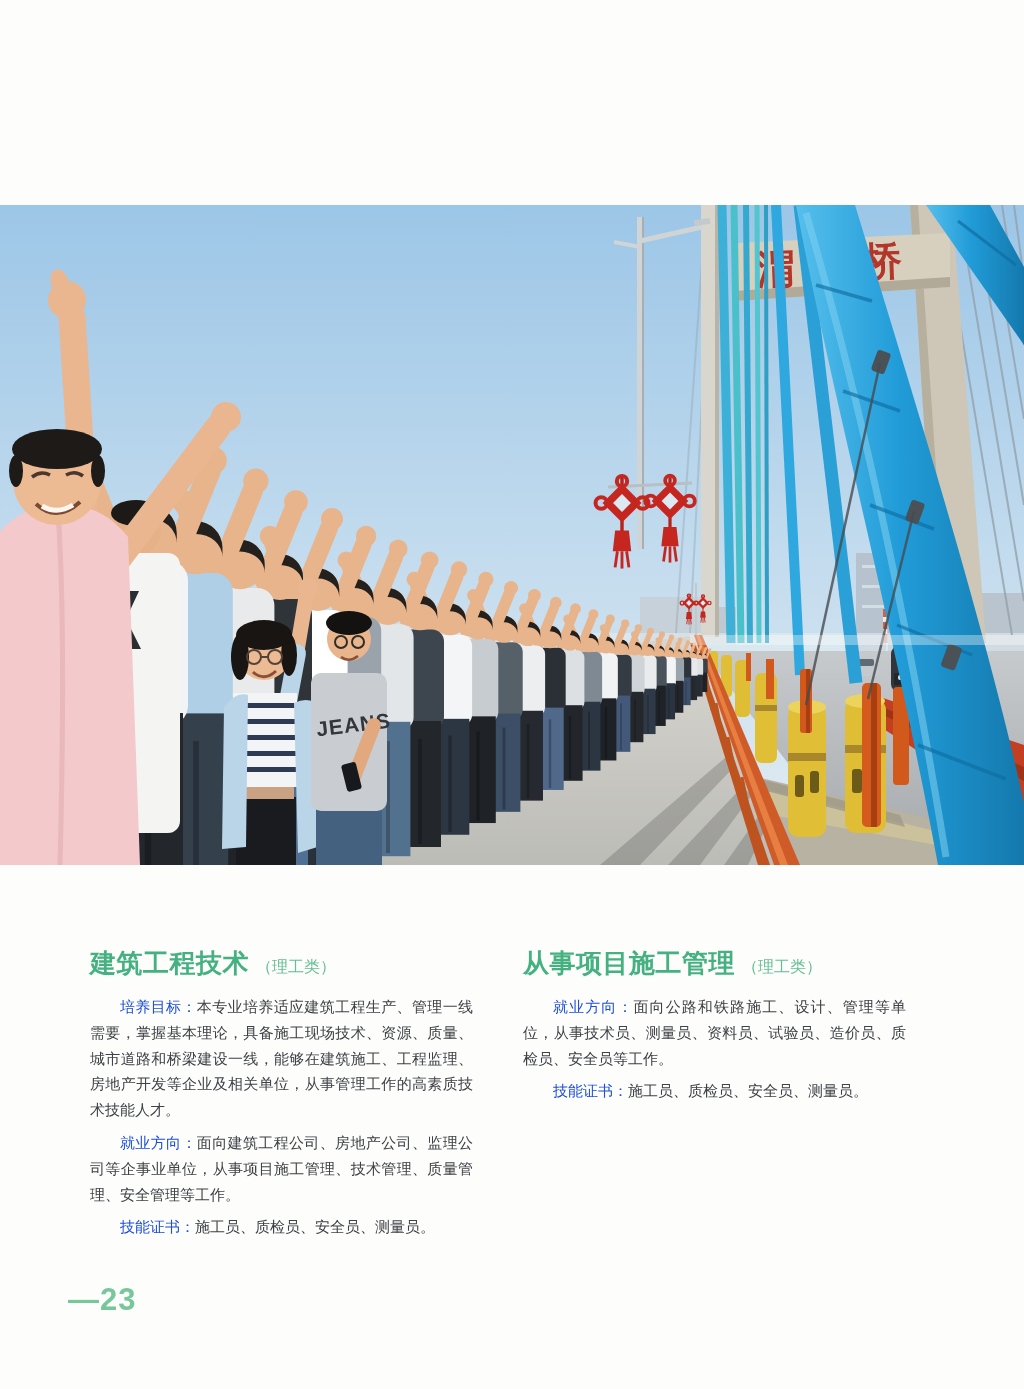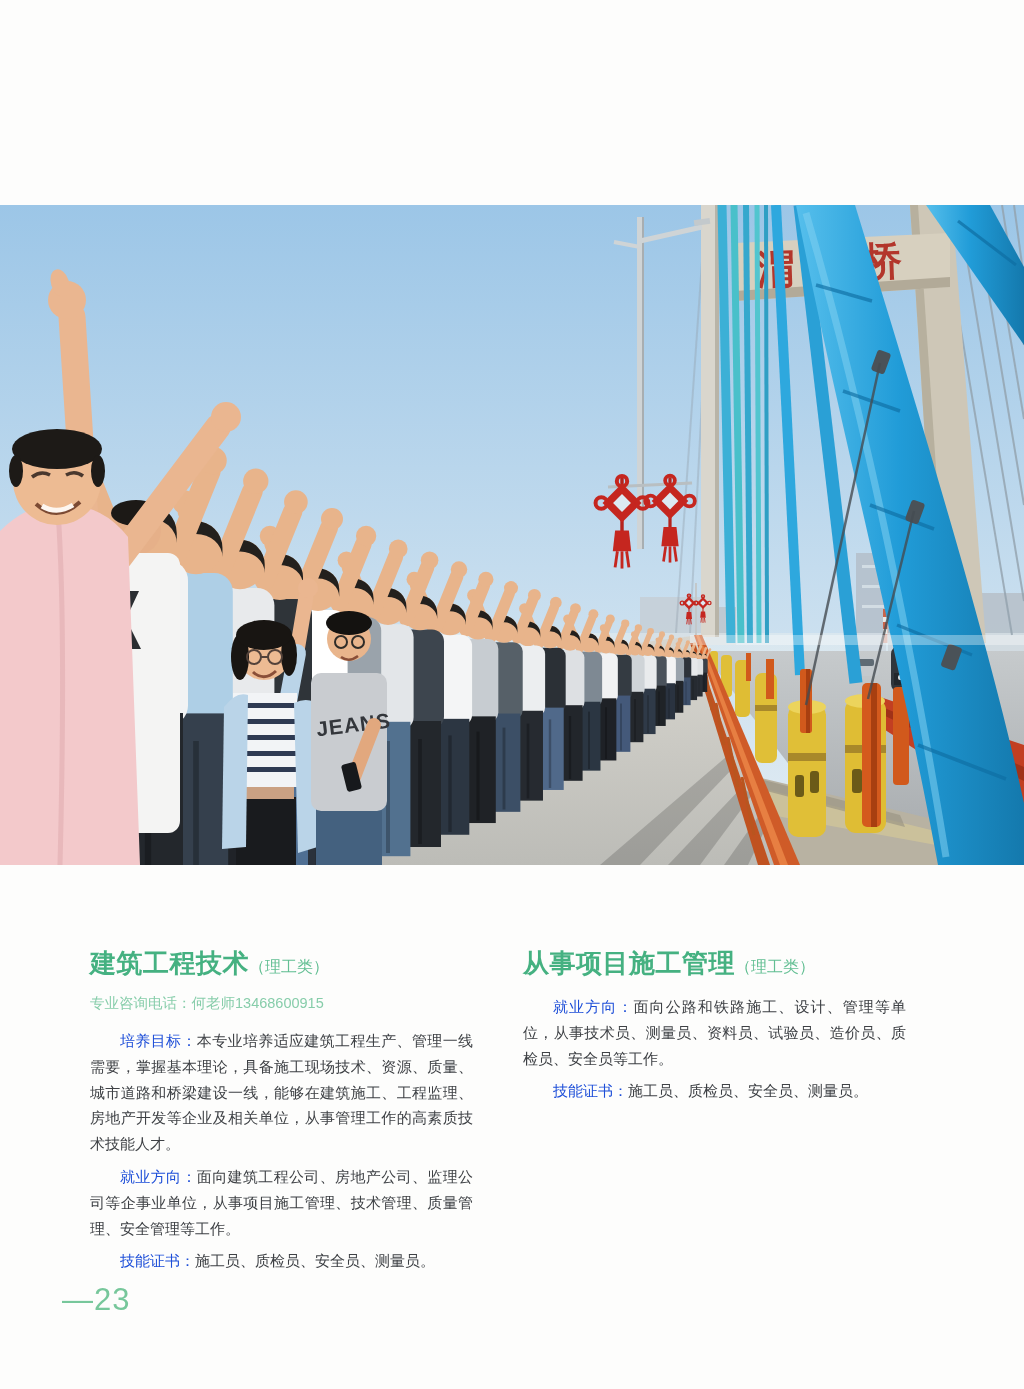--- a/index.html
+++ b/index.html
@@ -7,25 +7,25 @@
     position:relative;width:1024px;height:1389px;margin:0 auto;
     background:#fdfdfc;overflow:hidden;
     font-family:"Liberation Sans","DejaVu Sans",sans-serif;
   }
   .photo-wrap{position:absolute;top:205px;left:0;width:1024px;height:660px;overflow:hidden;}
   .photo-wrap svg{display:block;}
   .content{position:absolute;top:946px;left:90px;width:816px;display:flex;gap:50px;}
   .col{flex:1;min-width:0;}
   .prog-title{margin:0 0 13px 0;white-space:nowrap;}
   .prog-title .t{font-size:26px;font-weight:bold;color:#45b181;letter-spacing:0.5px;}
-  .prog-title .suffix{font-size:16px;color:#63bf93;font-weight:normal;}
+  .prog-title .suffix{font-size:16px;color:#63bf93;margin-left:7px;font-weight:normal;}
   .phone{font-size:14.5px;color:#87cdaa;margin:0 0 15px 0;}
   .para{font-size:15px;color:#3e4145;line-height:1.72;text-align:justify;margin:0 0 7px 0;text-indent:2em;}
   .para .label{color:#1d4ed8;}
-  .page-number{position:absolute;left:62px;top:1282px;font-size:31px;color:#77c79b;letter-spacing:1px;}
+  .page-number{position:absolute;left:68px;top:1282px;font-size:31px;color:#77c79b;letter-spacing:1px;font-weight:bold;}
   .sign-char{font-weight:bold;font-family:"Liberation Sans","DejaVu Sans",sans-serif;}
 </style>
 </head>
 <body>
 
 <div class="page">
 
   <div class="photo-wrap">
   <svg width="1024" height="660" viewBox="0 0 1024 660">
     <defs>
@@ -383,21 +383,20 @@
     <rect x="690" y="430" width="334" height="10" fill="#ffffff" opacity="0.35"></rect>
   </svg>
   </div>
 
   <div class="content">
 
     <div class="col">
       <h2 class="prog-title">
         <span class="t">建筑工程技术</span><span class="suffix">（理工类）</span>
       </h2>
-      <p class="phone">专业咨询电话：何老师13468600915</p>
       <p class="para"><span class="label">培养目标：</span><span>本专业培养适应建筑工程生产、管理一线需要，掌握基本理论，具备施工现场技术、资源、质量、城市道路和桥梁建设一线，能够在建筑施工、工程监理、房地产开发等企业及相关单位，从事管理工作的高素质技术技能人才。</span></p>
       <p class="para"><span class="label">就业方向：</span><span>面向建筑工程公司、房地产公司、监理公司等企事业单位，从事项目施工管理、技术管理、质量管理、安全管理等工作。</span></p>
       <p class="para"><span class="label">技能证书：</span><span>施工员、质检员、安全员、测量员。</span></p>
     </div>
 
     <div class="col">
       <h2 class="prog-title">
         <span class="t">从事项目施工管理</span><span class="suffix">（理工类）</span>
       </h2>
       <p class="para"><span class="label">就业方向：</span><span>面向公路和铁路施工、设计、管理等单位，从事技术员、测量员、资料员、试验员、造价员、质检员、安全员等工作。</span></p>

